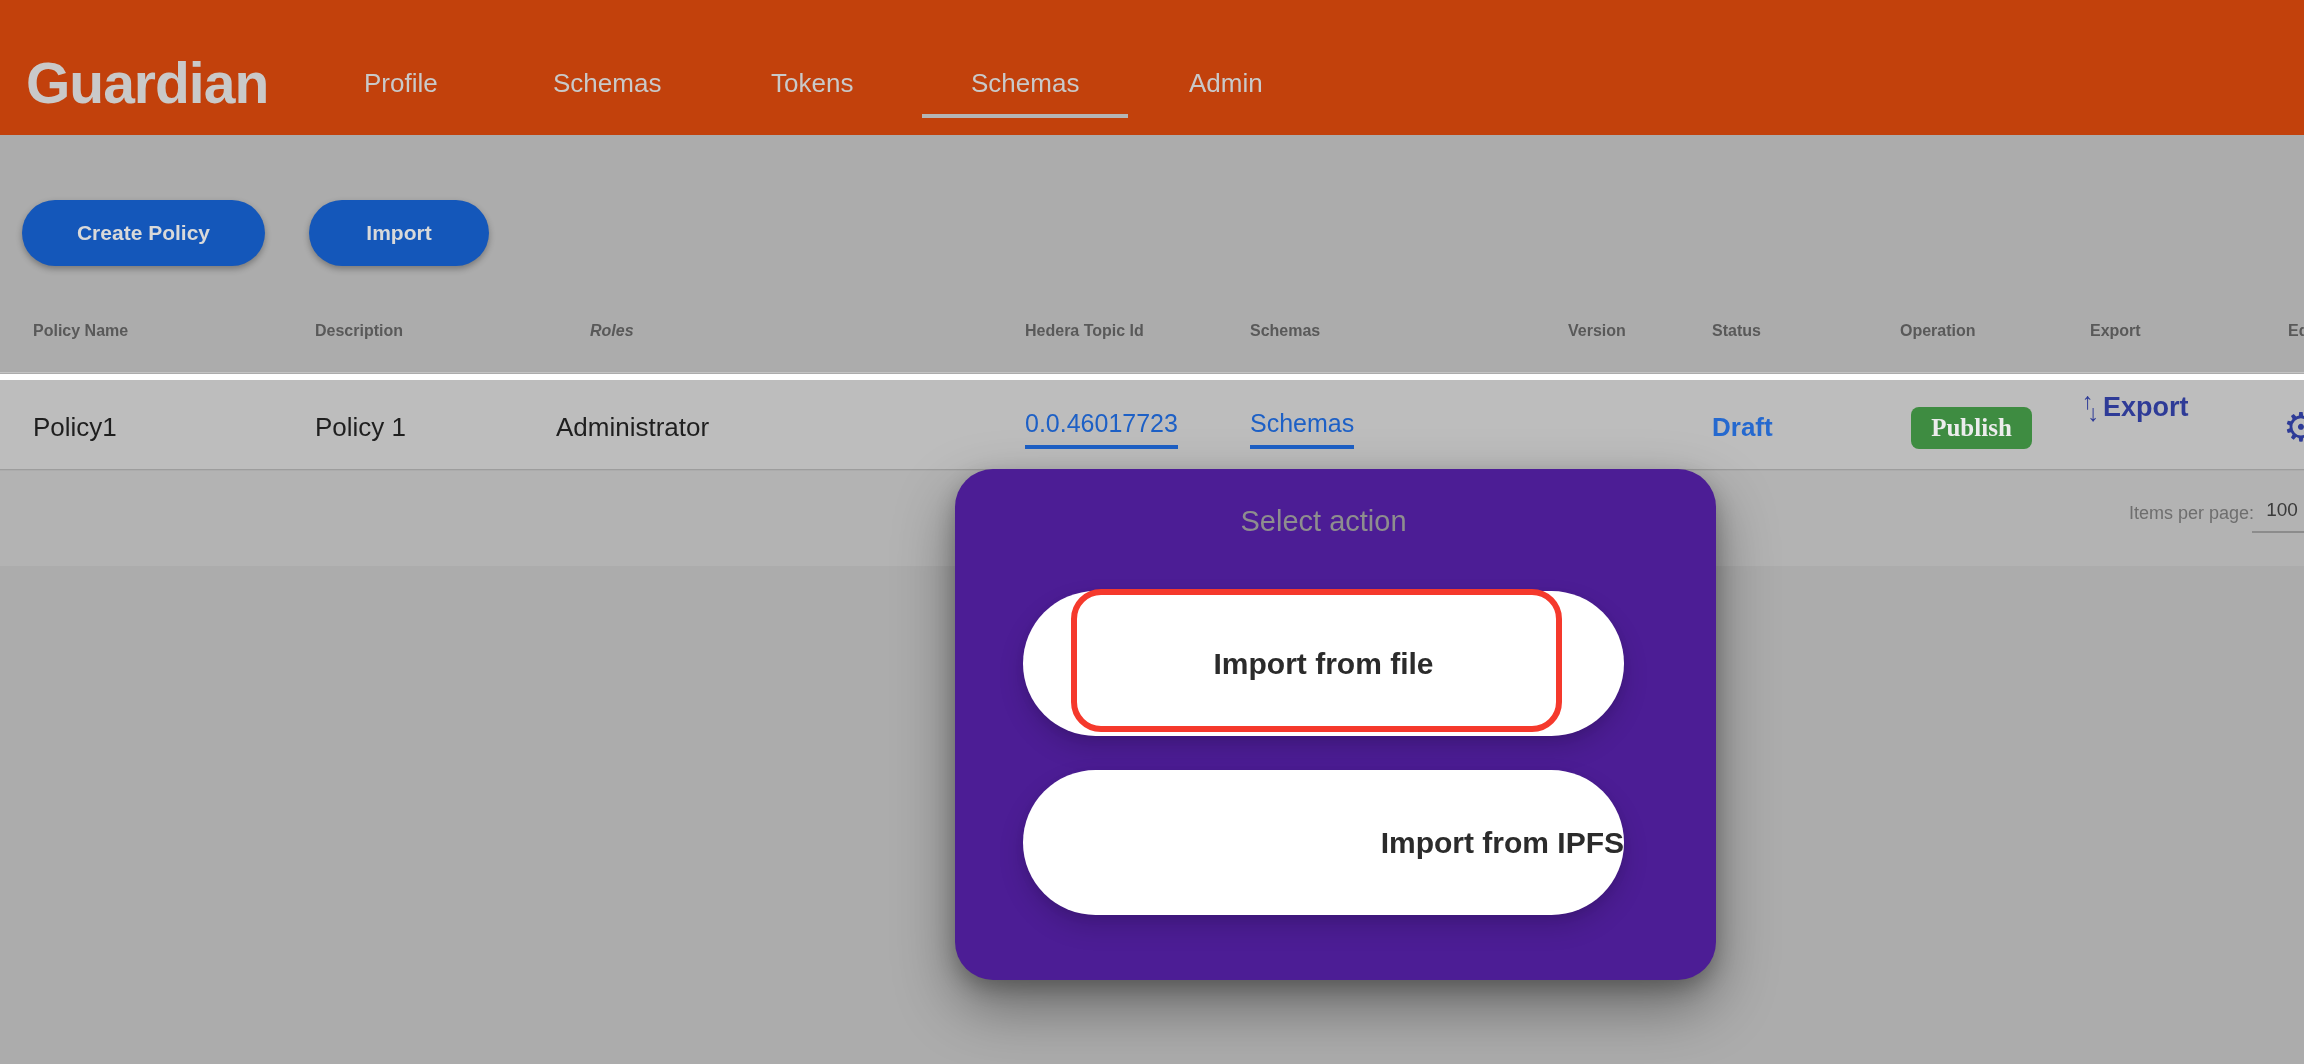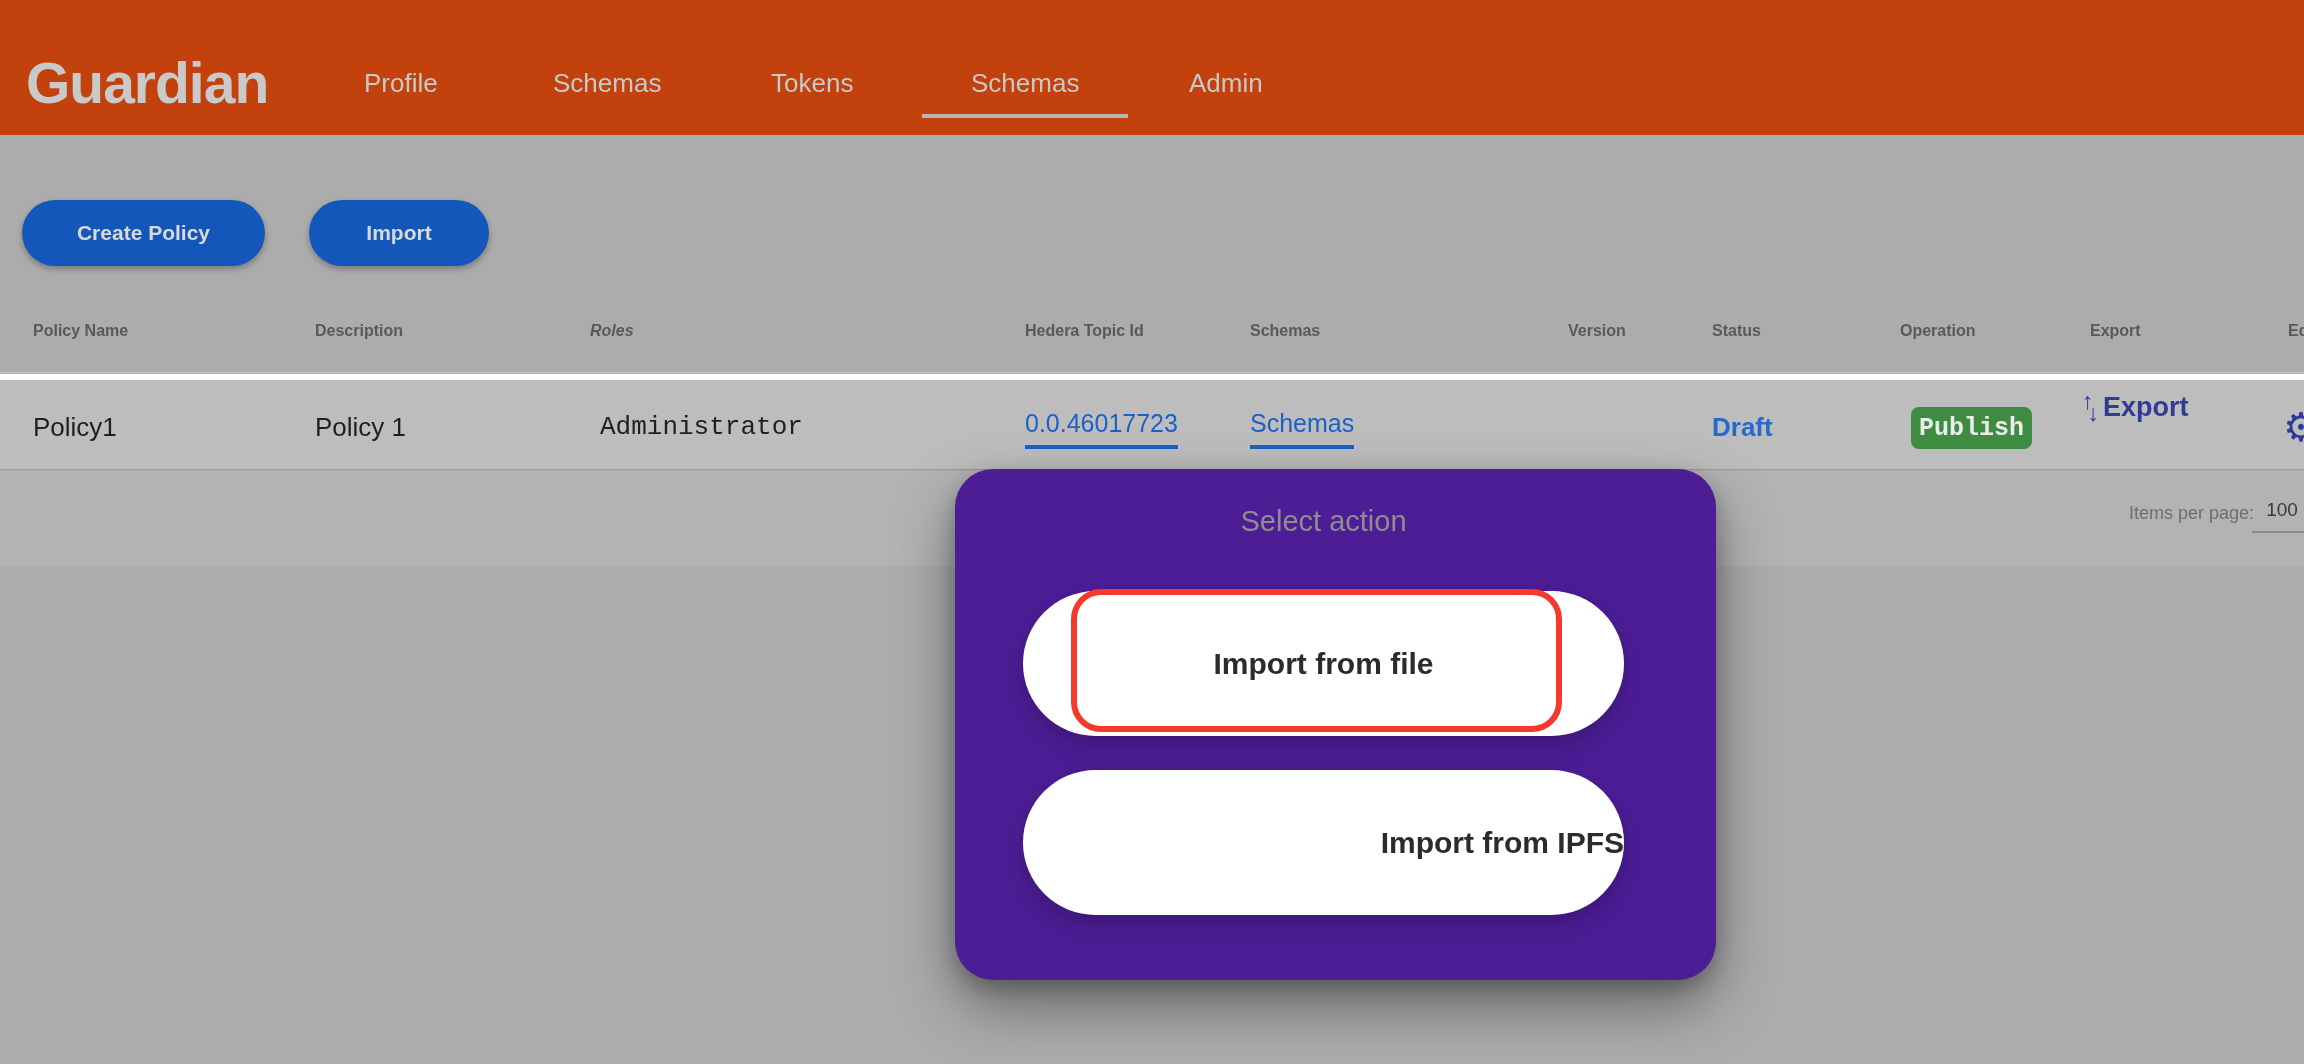--- a/index.html
+++ b/index.html
@@ -61,32 +61,32 @@
   
   .trow {
     position:absolute; left:0; top:374px; width:2304px; height:96px;
     background:#bdbdbd;
     border-top:6px solid #ffffff; border-bottom:1px solid #9d9d9d;
   }
   .td {
     position:absolute; top:0; height:94px; line-height:94px;
     font-size:26px; color:#1f1f1f; white-space:nowrap;
   }
-  .td.c0 { left:33px; }  .td.c1 { left:315px; } .td.c2 { left:600px;font-family:Liberation Mono, monospace; }
+  .td.c0 { left:33px; }  .td.c1 { left:315px; } .td.c2 { left:556px; }
   .td.c3 { left:1025px; } .td.c4 { left:1250px; } .td.c6 { left:1712px; }
   .link {
     color:#1d60c6; font-weight:500; font-size:25px; cursor:pointer;
     display:inline-block; line-height:normal; vertical-align:middle;
     border-bottom:4px solid #1d60c6; padding-bottom:7px;
   }
   .status-draft { color:#2569cf; font-weight:700; font-size:26px; }
   .btn-publish {
     position:absolute; left:1911px; top:27px; width:121px; height:42px;
     border:none; border-radius:8px; background:#3e8c41; color:#ececec;
-    font-family:Liberation Mono, monospace; font-size:25px; font-weight:700;
+    font-family:Liberation Serif, serif; font-size:25px; font-weight:700;
     cursor:pointer;
   }
   .export-cell {
     position:absolute; left:2082px; top:0; height:94px; line-height:55px;
     color:#2e3b97; font-size:27px; font-weight:700; cursor:pointer;
   }
   .ie-icon { display:inline-block; font-weight:400; font-size:23px; letter-spacing:-6px; margin-right:10px; }
   .ie-icon .up { position:relative; top:-7px; }
   .ie-icon .dn { position:relative; top:5px; }
   .gear-cell {

